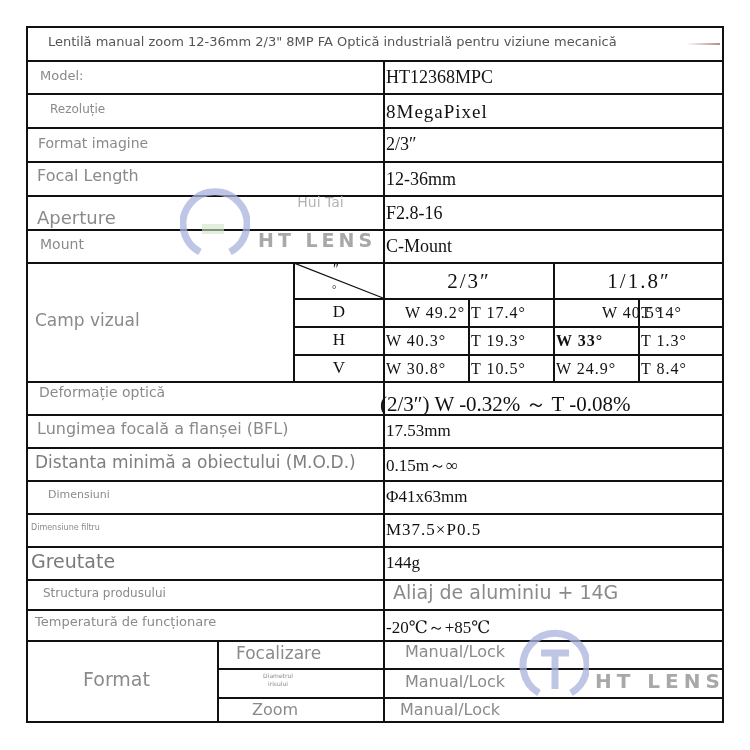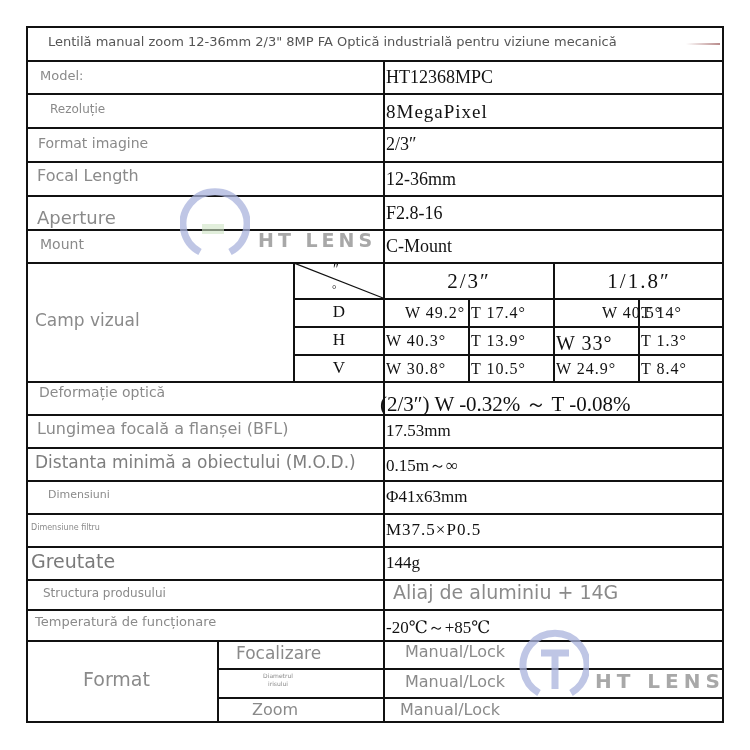--- a/index.html
+++ b/index.html
@@ -61,20 +61,21 @@
   </svg>
 </div>
 
 <div class="wm" style="left:180px; top:186px;">
   <svg width="70" height="72">
     <path d="M20 66 A32 32 0 1 1 50 66" fill="none" stroke="#a9b3dc" stroke-width="7" opacity="0.75"></path>
     <rect x="22" y="38" width="22" height="10" fill="#cfe4c4" opacity="0.6"></rect>
   </svg>
 </div>
 <div class="wm" style="left:258px; top:193px; width:125px; text-align:center; color:#b4b4b4; font-size:14px; line-height:18px;">
+  <div>Hui Tai</div>
 </div>
 <div class="wm" style="left:258px; top:229px; color:#a8a8a8; font-size:19px; font-weight:bold; letter-spacing:4px;">HT LENS</div>
 
 <div class="wm" style="left:517px; top:623px;">
   <svg width="72" height="78">
     <path d="M22 70 A32 32 0 1 1 54 70" fill="none" stroke="#a9b3dc" stroke-width="7" opacity="0.75"></path>
     <path d="M24 30 H52 M38 30 V66" stroke="#a9b3dc" stroke-width="7" fill="none" opacity="0.75"></path>
   </svg>
 </div>
 <div class="wm" style="left:595px; top:669px; color:#a8a8a8; font-size:20px; font-weight:bold; letter-spacing:5px;">HT LENS</div>
@@ -117,22 +118,22 @@
   <div class="val cen" style="left:555px; top:269px; width:168px; font-size:21px; letter-spacing:2px;">1/1.8″</div>
 
   <div class="val cen" style="left:295px; top:302px; width:88px; font-size:17px;">D</div>
   <div class="val" style="left:386px; top:304px; font-size:16px; letter-spacing:1px;padding-left:19px;">W 49.2°</div>
   <div class="val" style="left:471px; top:304px; font-size:16px; letter-spacing:1px;">T 17.4°</div>
   <div class="val" style="left:556px; top:304px; font-size:16px; letter-spacing:1px;padding-left:46px;">W 40.5°</div>
   <div class="val" style="left:641px; top:304px; font-size:16px; letter-spacing:1px;">T 14°</div>
 
   <div class="val cen" style="left:295px; top:330px; width:88px; font-size:17px;">H</div>
   <div class="val" style="left:386px; top:332px; font-size:16px; letter-spacing:1px;">W 40.3°</div>
-  <div class="val" style="left:471px; top:332px; font-size:16px; letter-spacing:1px;">T 13.9°</div>
-  <div class="val" style="left:556px; top:332px; font-size:20px; letter-spacing:1px;">W 33°</div>
+  <div class="val" style="left:471px; top:332px; font-size:16px; letter-spacing:1px;">T 19.3°</div>
+  <div class="val" style="left:556px; top:332px; font-size:16px; letter-spacing:1px;font-weight:bold;">W 33°</div>
   <div class="val" style="left:641px; top:332px; font-size:16px; letter-spacing:1px;">T 1.3°</div>
 
   <div class="val cen" style="left:295px; top:358px; width:88px; font-size:17px;">V</div>
   <div class="val" style="left:386px; top:360px; font-size:16px; letter-spacing:1px;">W 30.8°</div>
   <div class="val" style="left:471px; top:360px; font-size:16px; letter-spacing:1px;">T 10.5°</div>
   <div class="val" style="left:556px; top:360px; font-size:16px; letter-spacing:1px;">W 24.9°</div>
   <div class="val" style="left:641px; top:360px; font-size:16px; letter-spacing:1px;">T 8.4°</div>
 </div>
 
 <div>

